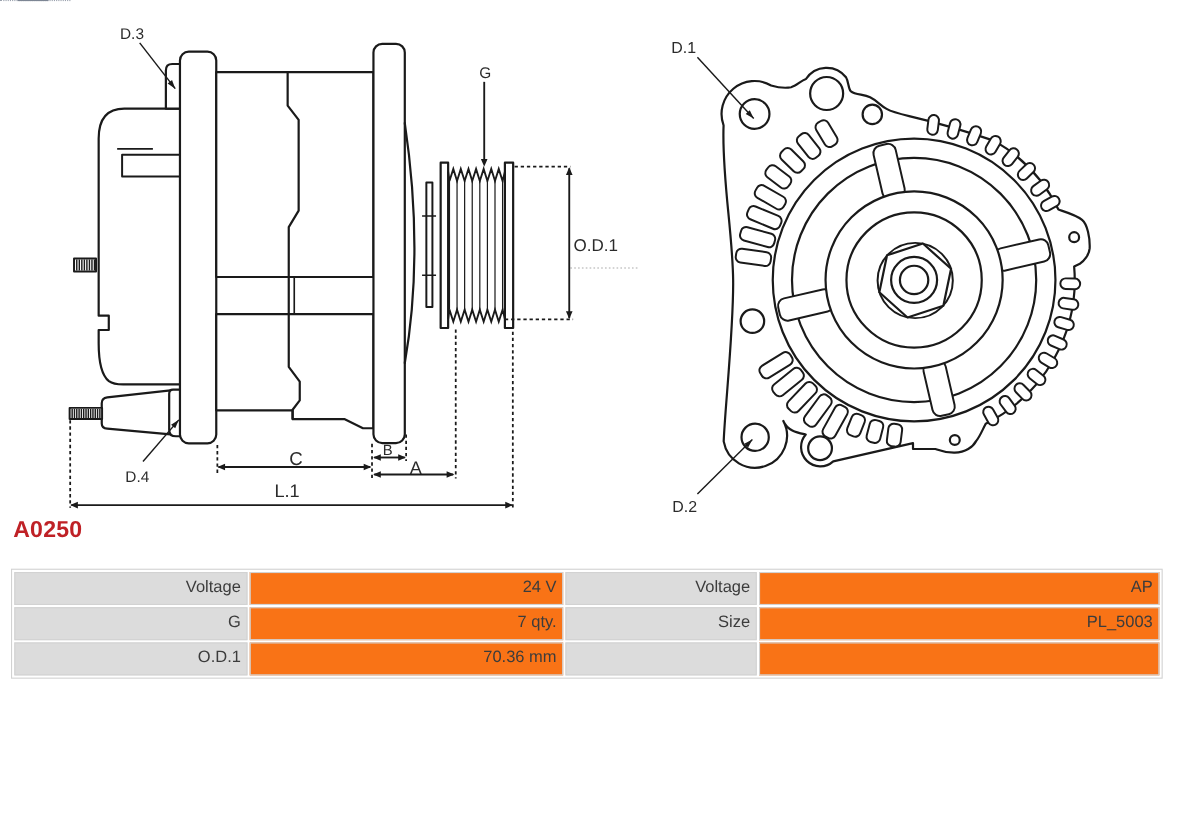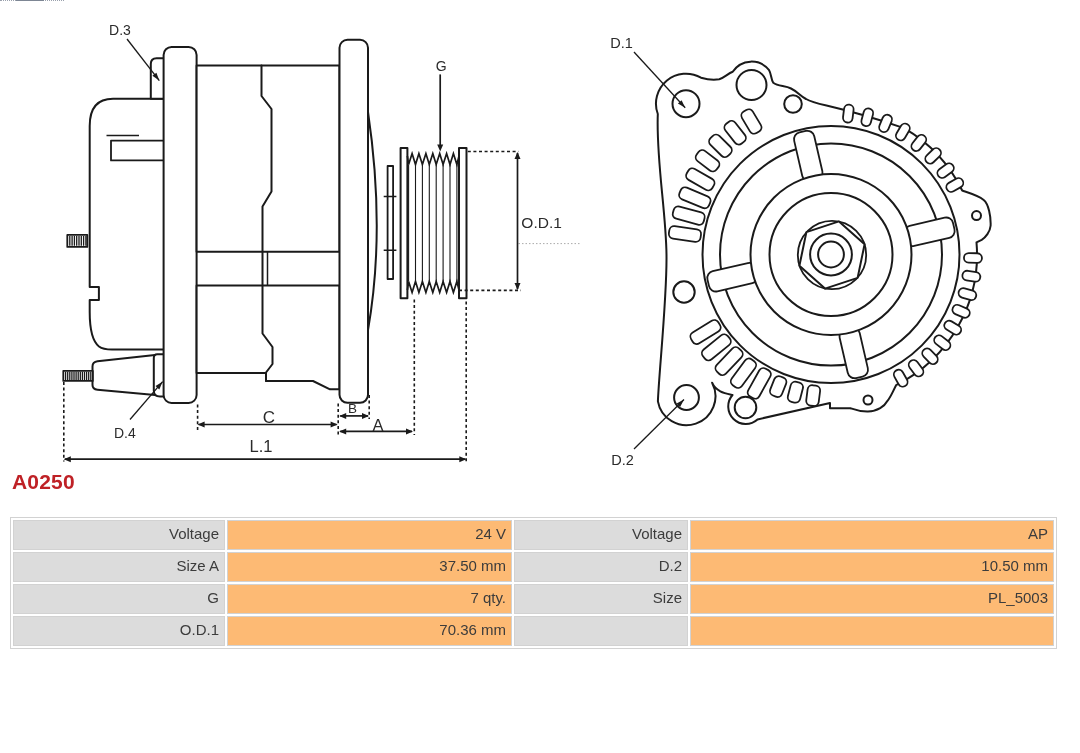--- a/index.html
+++ b/index.html
@@ -3,21 +3,21 @@
 <meta charset="utf-8">
 <style>
 html,body{margin:0;padding:0;background:#fff;width:1080px;height:753px;overflow:hidden}
 body{font-family:"Liberation Sans",sans-serif;position:relative}
 #artifact{position:absolute;left:0;top:0;width:64px;height:0;border-top:1px dotted #9aa1ad;overflow:hidden}
 #artifact2{position:absolute;left:16px;top:0;width:28px;height:1px;background:#7d8694}
 h1{position:absolute;left:12px;top:470px;margin:0;font-size:21px;font-weight:700;color:#bf2126;letter-spacing:0.2px}
 table{position:absolute;left:10px;top:517px;width:886px;border-collapse:separate;border-spacing:2px;border:1px solid #d2d2d2;table-layout:fixed}
 td{border:1px solid #d2d2d2;height:24px;padding:0 5px 4px 0;font-size:15px;color:#3c3c3c;text-align:right;vertical-align:middle;overflow:hidden}
 td.l{background:#dcdcdc}
-td.v{background:#fdba74}
+td.v{background:#f97316}
 col.c1{width:212px}col.c2{width:285px}col.c3{width:174px}col.c4{width:364px}
 </style>
 </head>
 <body>
 <div id="artifact"></div>
 <div id="artifact2"></div>
 <svg width="1080" height="512" viewBox="0 0 1080 512" style="position:absolute;left:0;top:0">
 <style>
 .s2{stroke:#1a1a1a;stroke-width:2;stroke-linejoin:round;stroke-linecap:round}
 .s18{stroke:#1a1a1a;stroke-width:1.8;stroke-linejoin:round;stroke-linecap:round}
@@ -236,26 +236,20 @@
       <col class="c4">
     </colgroup>
 <tbody>
       <tr>
         <td class="l">Voltage</td>
         <td class="v">24 V</td>
         <td class="l">Voltage</td>
         <td class="v">AP</td>
       </tr>
 <tr>
-        <td class="l">Size A</td>
-        <td class="v">37.50 mm</td>
-        <td class="l">D.2</td>
-        <td class="v">10.50 mm</td>
-      </tr>
-<tr>
         <td class="l">G</td>
         <td class="v">7 qty.</td>
         <td class="l">Size</td>
         <td class="v">PL_5003</td>
       </tr>
 <tr>
         <td class="l">O.D.1</td>
         <td class="v">70.36 mm</td>
         <td class="l"></td>
         <td class="v"></td>

